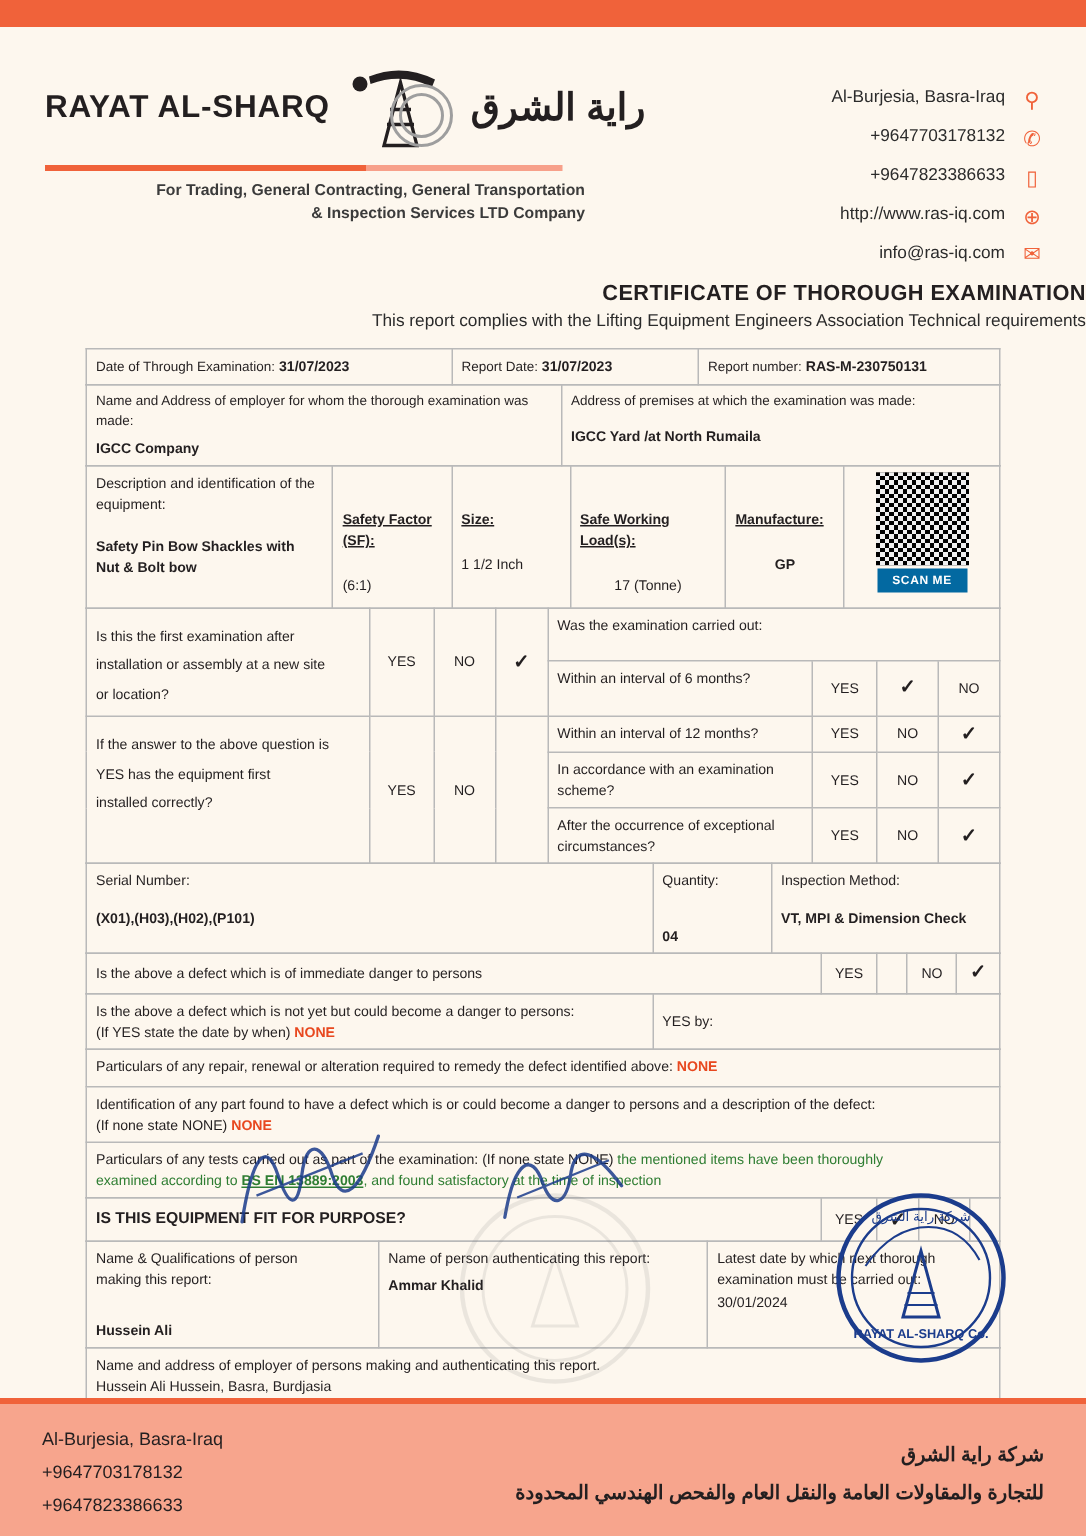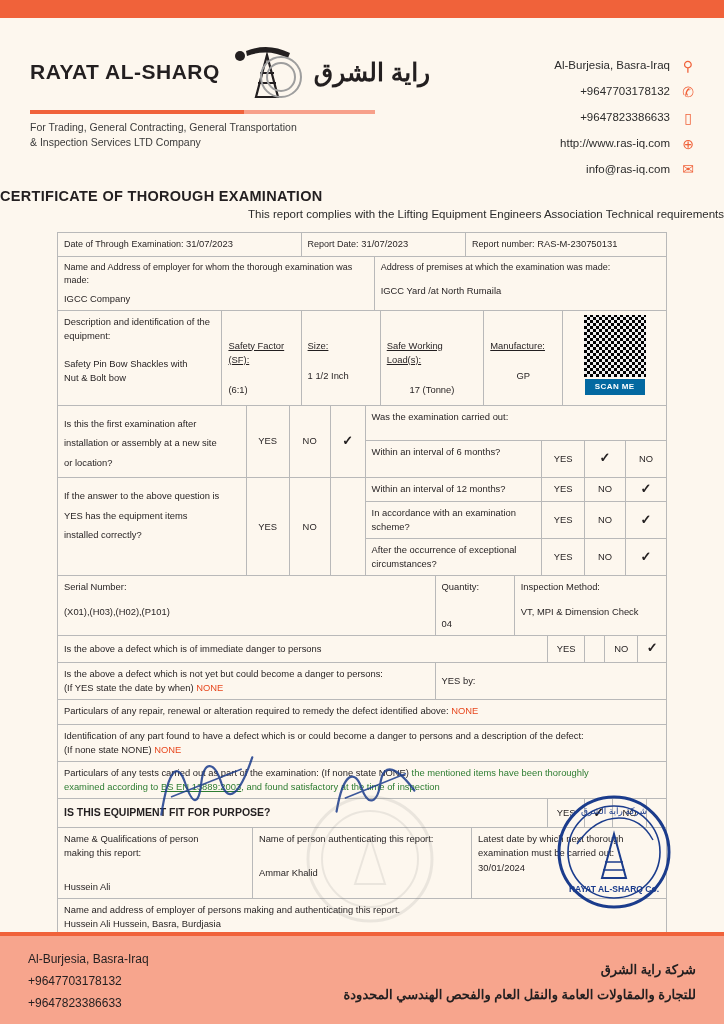--- a/index.html
+++ b/index.html
@@ -38,55 +38,55 @@
   }
   .logo-mark{position:relative;width:82px;height:62px;}
   .logo-ar{
     font-size:25px;font-weight:bold;color:#231f20;direction:rtl;white-space:nowrap;
   }
   .logo-rule{
     margin-top:7px;height:4px;width:345px;
     background:linear-gradient(to right,#f0623a 0 62%,#f7a08a 62% 100%);
   }
   .logo-sub{
-    margin-top:6px;font-size:10.5px;color:#3b3b3b;line-height:1.45;font-weight:normal;
+    margin-top:6px;font-size:10.5px;color:#3b3b3b;line-height:1.45;font-weight:bold;text-align:right;
   }
   .contact{
     position:absolute;right:28px;top:30px;width:300px;text-align:right;
     font-size:11.5px;color:#2b2b2b;line-height:2.25;
   }
   .contact div{position:relative;padding-right:26px;white-space:nowrap;}
   .ci{
     position:absolute;right:0;top:50%;transform:translateY(-50%);
     width:16px;height:16px;color:#f0623a;font-size:14px;line-height:16px;text-align:center;
   }
   
   .title{
-    position:absolute;left:0;right:0;top:188px;text-align:left;
+    position:absolute;left:0;right:0;top:188px;text-align:right;
     font-size:14.5px;font-weight:bold;letter-spacing:.3px;
   }
   .subtitle{
     position:absolute;left:0;right:0;top:208px;text-align:right;
     font-size:11.5px;color:#2b2b2b;
   }
   
   .doc{
     position:absolute;left:57px;top:232px;width:610px;
     font-size:9.4px;color:#231f20;
   }
   table{border-collapse:collapse;width:100%;}
   td{
     border:1px solid #b9b9b9;
     padding:4px 6px;
     vertical-align:top;
     line-height:1.5;
   }
   .center{text-align:center;}
   .mid{vertical-align:middle;}
-  .b{font-weight:normal;}
+  .b{font-weight:bold;}
   .u{text-decoration:underline;margin-top:24px;}
   .red{color:#e8481f;}
   .green{color:#2e7d32;}
   .tick{font-size:13px;font-weight:bold;line-height:1;}
   .smallcap{font-size:9px;}
   .yn{width:38px;text-align:center;}
   .ynb{width:30px;text-align:center;}
   .qr{
     width:62px;height:62px;
     background:
@@ -289,21 +289,21 @@
           <span>Within an interval of 6 months?</span>
         </td>
         <td class="yn mid"><span>YES</span></td>
         <td class="ynb mid"><span class="tick">✓</span></td>
         <td class="yn mid"><span>NO</span></td>
       </tr>
       <tr>
         <td rowspan="3" style="vertical-align:top;padding-top:8px">
           <div style="line-height:2.1">
             <div>If the answer to the above question is</div>
-            <div>YES has the equipment items</div>
+            <div>YES has the equipment first</div>
             <div>installed correctly?</div>
           </div>
         </td>
         <td rowspan="3" class="yn mid"><span>YES</span></td>
         <td rowspan="3" class="yn mid"><span>NO</span></td>
         <td rowspan="3" class="ynb mid"></td>
         <td><span>Within an interval of 12 months?</span></td>
         <td class="yn mid"><span>YES</span></td>
         <td class="yn mid"><span>NO</span></td>
         <td class="ynb mid"><span class="tick">✓</span></td>
@@ -419,21 +419,21 @@
     <table style="margin-top:-1px">
       <tbody>
           <tr>
         <td style="width:32%;height:46px">
           <div>Name &amp; Qualifications of person</div>
           <div>making this report:</div>
           <div class="b" style="margin-top:19px">Hussein Ali</div>
         </td>
         <td style="width:36%">
           <div>Name of person authenticating this report:</div>
-          <div class="b" style="margin-top:20px">Ammar Khalid</div>
+          <div class="b" style="margin-top:4px">Ammar Khalid</div>
         </td>
         <td>
           <div>Latest date by which next thorough</div>
           <div>examination must be carried out:</div>
           <div>30/01/2024</div>
         </td>
       </tr>
     </tbody>
       </table>
 

